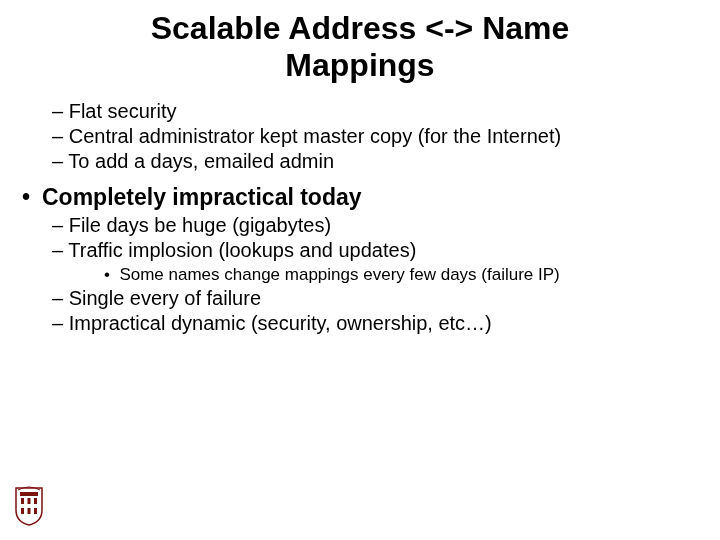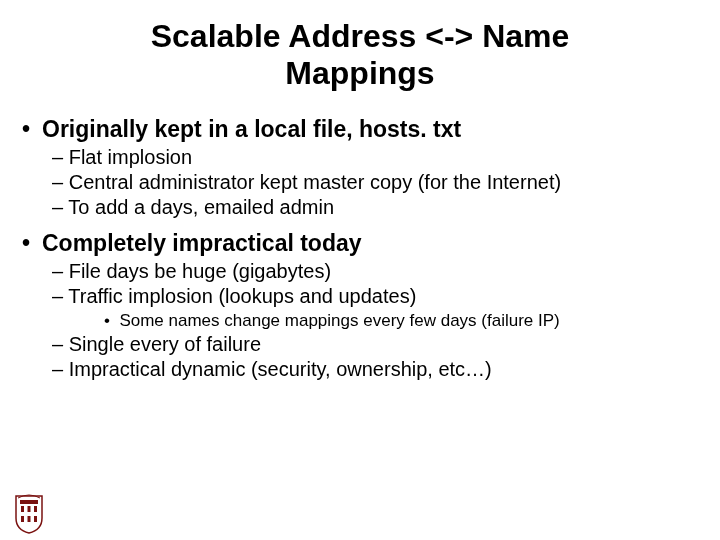--- a/index.html
+++ b/index.html
@@ -17,21 +17,20 @@
     width: 720px;
     height: 540px;
     box-sizing: border-box;
   }
   .title {
     text-align: center;
     font-weight: bold;
     font-size: 32px;
     line-height: 1.15;
     padding-top: 10px;
-    margin-top: 8px;
   }
   .content {
     padding: 14px 22px 0 22px;
   }
   .l1 {
     font-size: 23px;
     font-weight: bold;
     margin-top: 10px;
     margin-bottom: 2px;
   }
@@ -68,24 +67,21 @@
 
 <div class="slide">
 
   <div class="title">
     <span>Scalable Address &lt;-&gt; Name</span><br>
     <span>Mappings</span>
   </div>
 
   <div class="content">
 
-    <div class="l1">
-      <span class="bullet">•</span><span>Originally kept in a local file, hosts. txt</span>
-    </div>
-    <div class="l2">– <span>Flat implosion</span></div>
+    <div class="l2">– <span>Flat security</span></div>
     <div class="l2">– <span>Central administrator kept master copy (for the Internet)</span></div>
     <div class="l2">– <span>To add a days, emailed admin</span></div>
 
     <div class="l1">
       <span class="bullet">•</span><span>Completely impractical today</span>
     </div>
     <div class="l2">– <span>File days be huge (gigabytes)</span></div>
     <div class="l2">– <span>Traffic implosion (lookups and updates)</span></div>
     <div class="l3">• &nbsp;<span>Some names change mappings every few days (failure IP)</span></div>
     <div class="l2">– <span>Single every of failure</span></div>

